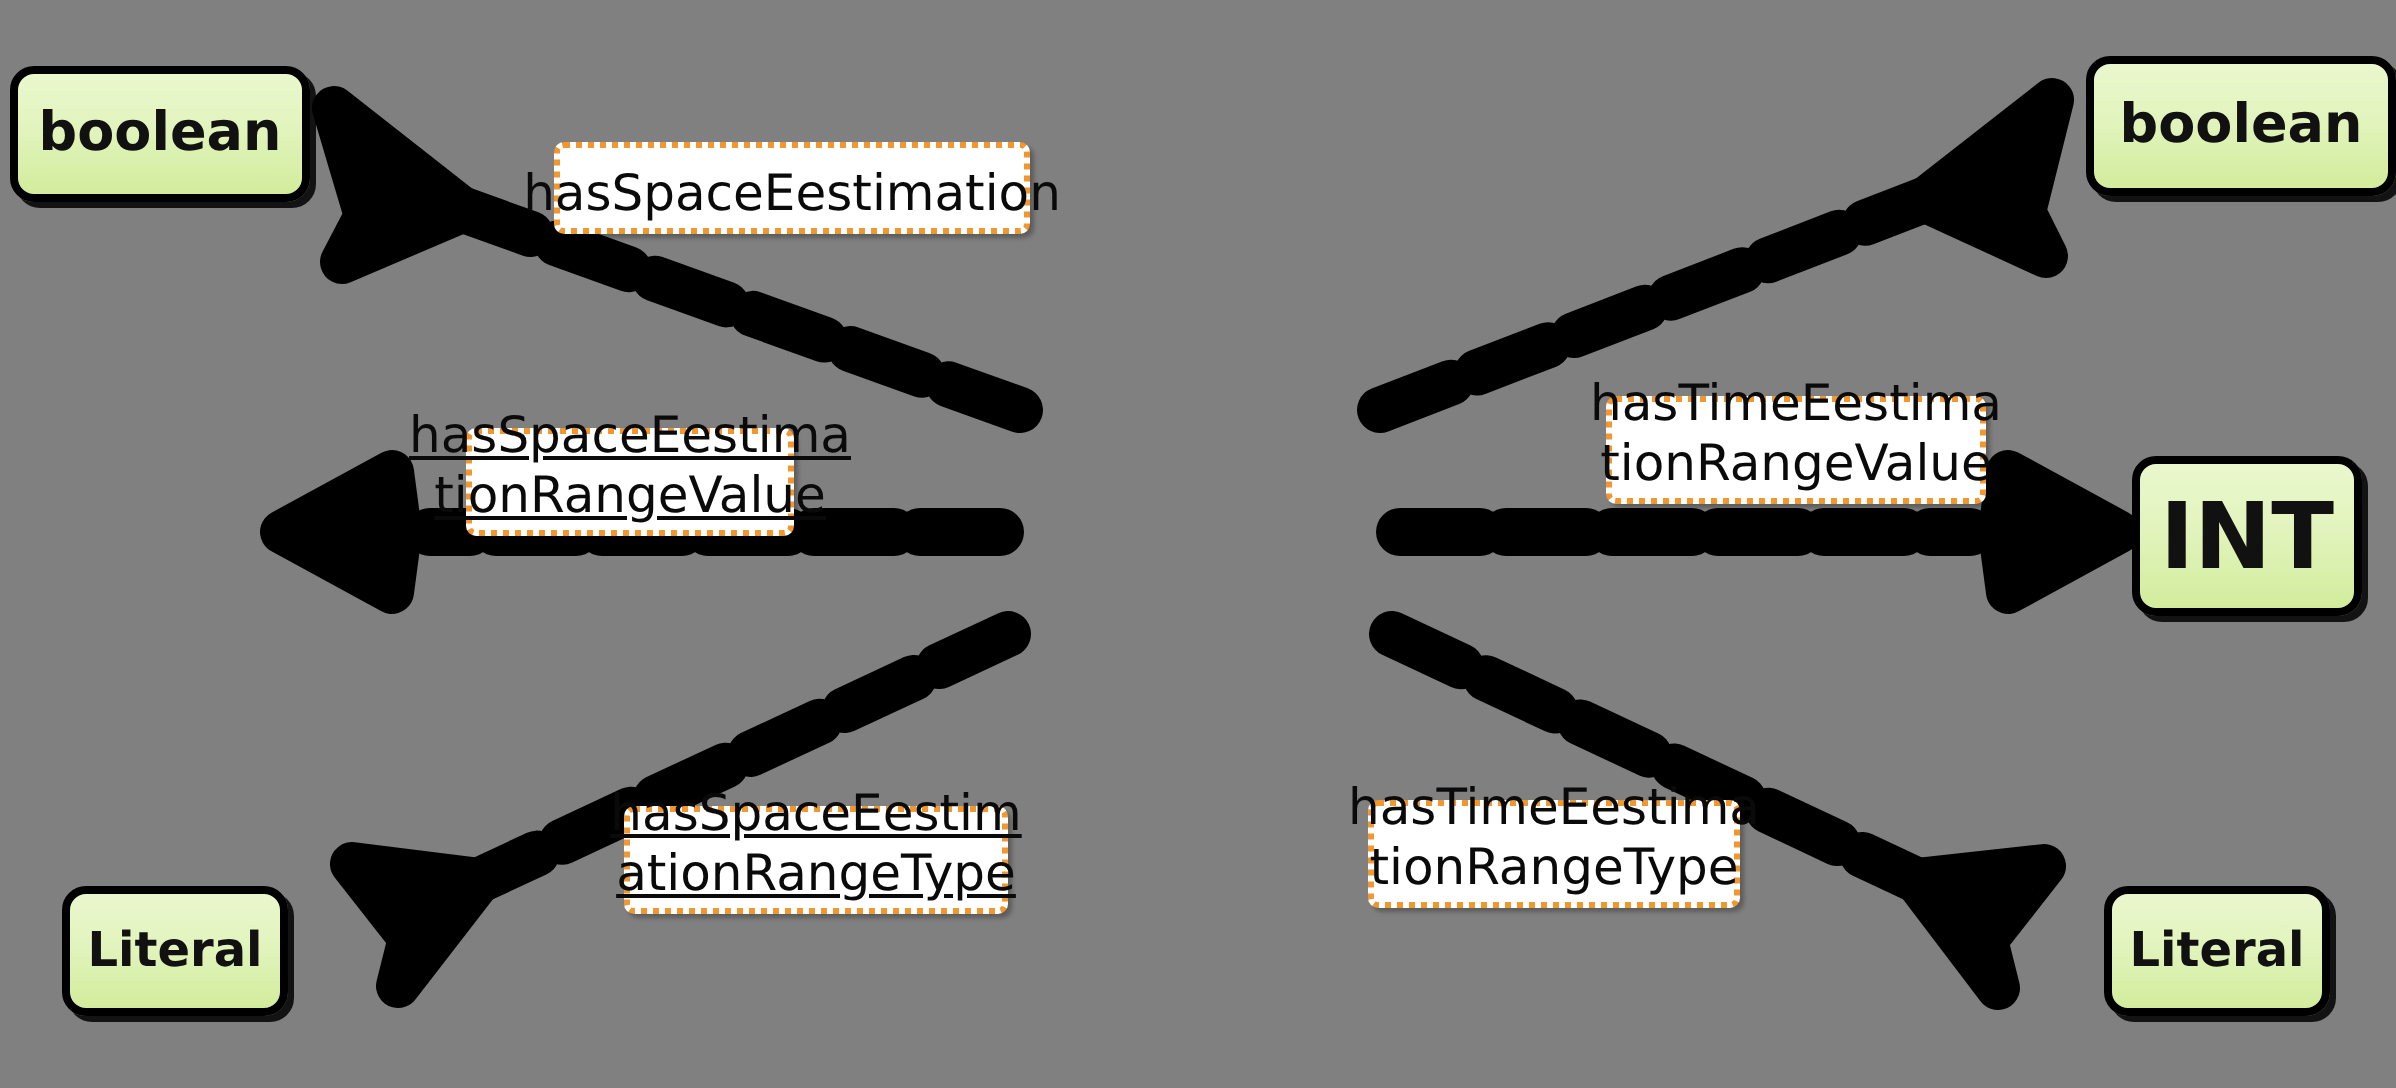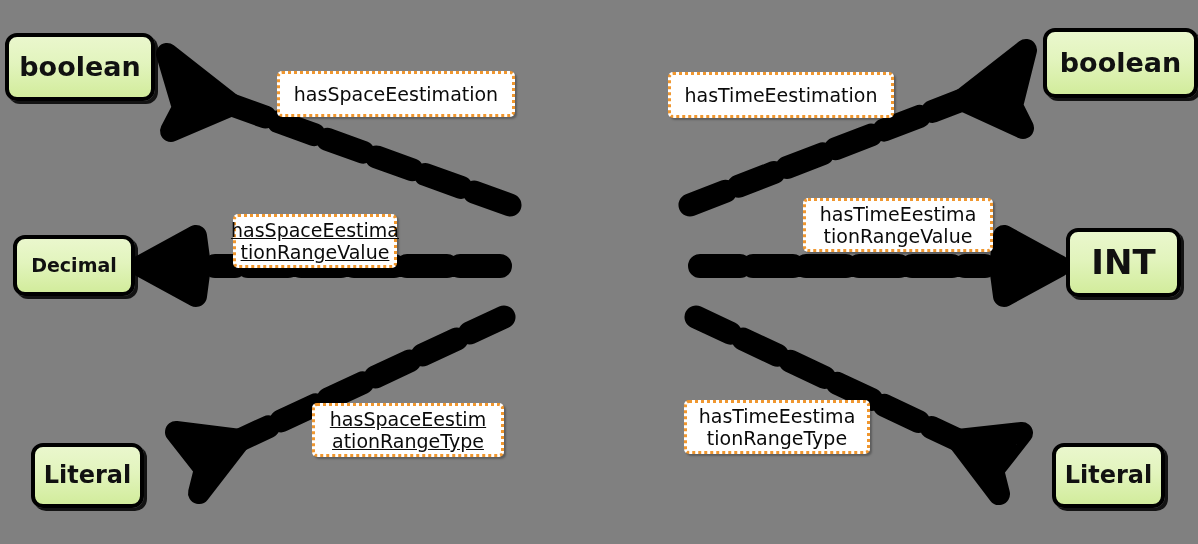--- a/index.html
+++ b/index.html
@@ -59,25 +59,25 @@
   }
 
   
   .edge-label {
     position: absolute;
     box-sizing: border-box;
     background: #ffffff;
     border: 3px dotted #f0972f;
     border-radius: 5px;
     color: #0a0a0a;
-    font-size: 19px;
+    font-size: 25px;
     line-height: 1.18;
     text-align: center;
     display: flex;
-    align-items: center;
+    align-items: flex-end;
     justify-content: center;
     padding: 3px 10px;
     white-space: pre-line;
     box-shadow: 2px 2px 2px rgba(0,0,0,0.28);
   }
 </style>
 </head>
 <body>
 
 <div id="canvas">
@@ -113,33 +113,30 @@
       <line x1="696" y1="317" x2="958" y2="440" stroke="#000000" stroke-width="23" stroke-linecap="round" stroke-dasharray="38 14"></line>
       <path d="M 958 440 L 1022 433 L 993 470 L 999 494 Z" fill="#000000" stroke="#000000" stroke-width="22" stroke-linejoin="round"></path>
     </g>
   </svg>
 
 
   <div class="node-box" style="left:5px; top:33px; width:150px; height:68px; font-size:27px;">
     <span>boolean</span>
   </div>
 
-  <div class="node-box" style="left:13px; top:235px; width:122px; height:61px; font-size:19px;">
-    <span>Decimal</span>
-  </div>
 
   <div class="node-box" style="left:31px; top:443px; width:113px; height:65px; font-size:24px;">
     <span>Literal</span>
   </div>
 
   <div class="node-box" style="left:1043px; top:28px; width:155px; height:70px; font-size:27px;">
     <span>boolean</span>
   </div>
 
-  <div class="node-box" style="left:1066px; top:228px; width:115px; height:69px; font-size:34px;">
+  <div class="node-box" style="left:1066px; top:228px; width:115px; height:80px; font-size:46px;">
     <span>INT</span>
   </div>
 
   <div class="node-box" style="left:1052px; top:443px; width:113px; height:65px; font-size:24px;">
     <span>Literal</span>
   </div>
 
   <div class="edge-label" style="left:277px; top:71px; width:238px; height:46px;">
     <span>hasSpaceEestimation</span>
   </div>
@@ -147,23 +144,20 @@
   <div class="edge-label" style="left:233px; top:214px; width:164px; height:54px;text-decoration:underline;">
     <span>hasSpaceEestima
 tionRangeValue</span>
   </div>
 
   <div class="edge-label" style="left:312px; top:403px; width:192px; height:54px;text-decoration:underline;">
     <span>hasSpaceEestim
 ationRangeType</span>
   </div>
 
-  <div class="edge-label" style="left:668px; top:72px; width:226px; height:46px;">
-    <span>hasTimeEestimation</span>
-  </div>
 
   <div class="edge-label" style="left:803px; top:198px; width:190px; height:54px;">
     <span>hasTimeEestima
 tionRangeValue</span>
   </div>
 
   <div class="edge-label" style="left:684px; top:400px; width:186px; height:54px;">
     <span>hasTimeEestima
 tionRangeType</span>
   </div>

